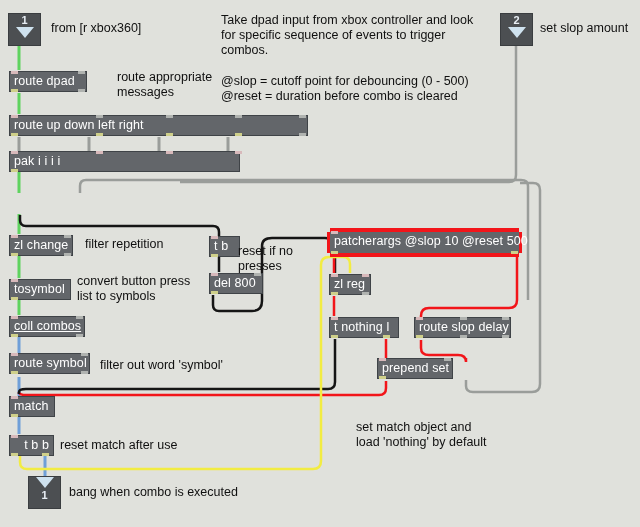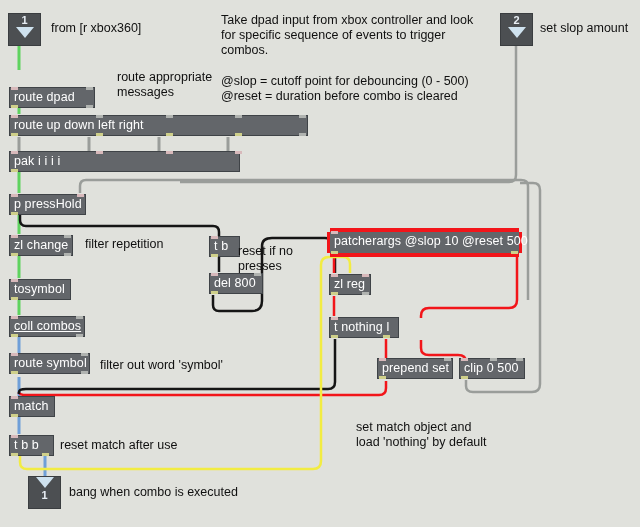--- a/index.html
+++ b/index.html
@@ -160,21 +160,21 @@
   <div class="io inlet" style="left:500px; top:13px;">
     <div class="num">2</div>
     <div class="tri"></div>
   </div>
 
   <div class="io outlet" style="left:28px; top:476px;">
     <div class="tri"></div>
     <div class="num">1</div>
   </div>
 
-  <div class="obj" style="left:9px; top:87px; width:86px;">
+  <div class="obj" style="left:9px; top:71px; width:78px;">
     <span class="nub in hot-in" style="left:1px;"></span>
     <span class="nub in" style="right:1px;"></span>
     <span class="nub out hot-out" style="left:1px;"></span>
     <span class="nub out" style="right:1px;"></span>
     <span>route dpad</span>
   </div>
 
   <div class="obj" style="left:9px; top:115px; width:299px;">
     <span class="nub in hot-in" style="left:1px;"></span>
     <span class="nub in" style="left:86px;"></span>
@@ -191,26 +191,20 @@
 
   <div class="obj" style="left:9px; top:151px; width:231px;">
     <span class="nub in hot-in" style="left:1px;"></span>
     <span class="nub in hot-in" style="left:86px;"></span>
     <span class="nub in hot-in" style="left:156px;"></span>
     <span class="nub in hot-in" style="left:225px;"></span>
     <span class="nub out hot-out" style="left:1px;"></span>
     <span>pak i i i i</span>
   </div>
 
-  <div class="obj" style="left:9px; top:194px; width:77px;">
-    <span class="nub in hot-in" style="left:1px;"></span>
-    <span class="nub in hot-in" style="right:1px;"></span>
-    <span class="nub out hot-out" style="left:1px;"></span>
-    <span>p pressHold</span>
-  </div>
 
   <div class="obj" style="left:9px; top:235px; width:64px;">
     <span class="nub in hot-in" style="left:1px;"></span>
     <span class="nub in" style="right:1px;"></span>
     <span class="nub out hot-out" style="left:1px;"></span>
     <span class="nub out" style="right:1px;"></span>
     <span>zl change</span>
   </div>
 
   <div class="obj" style="left:9px; top:279px; width:62px;">
@@ -234,21 +228,21 @@
     <span class="nub out" style="right:1px;"></span>
     <span>route symbol</span>
   </div>
 
   <div class="obj" style="left:9px; top:396px; width:46px;">
     <span class="nub in hot-in" style="left:1px;"></span>
     <span class="nub out hot-out" style="left:1px;"></span>
     <span>match</span>
   </div>
 
-  <div class="obj" style="left:9px; top:435px; width:45px;">
+  <div class="obj" style="left:9px; top:435px; width:45px;text-align:right;">
     <span class="nub in hot-in" style="left:1px;"></span>
     <span class="nub out hot-out" style="left:1px;"></span>
     <span class="nub out hot-out" style="left:32px;"></span>
     <span>t b b</span>
   </div>
 
   <div class="obj" style="left:209px; top:236px; width:31px;">
     <span class="nub in hot-in" style="left:1px;"></span>
     <span class="nub out hot-out" style="left:1px;"></span>
     <span>t b</span>
@@ -276,55 +270,59 @@
     <span>zl reg</span>
   </div>
 
   <div class="obj" style="left:329px; top:317px; width:70px;">
     <span class="nub in hot-in" style="left:1px;"></span>
     <span class="nub out hot-out" style="left:1px;"></span>
     <span class="nub out hot-out" style="left:53px;"></span>
     <span>t nothing l</span>
   </div>
 
+  <div class="obj" style="left:414px; top:317px; width:97px;">
+    <span class="nub in hot-in" style="left:1px;"></span>
+    <span class="nub in" style="left:45px;"></span>
+    <span class="nub in" style="right:1px;"></span>
+    <span class="nub out hot-out" style="left:1px;"></span>
+    <span class="nub out" style="left:45px;"></span>
+    <span class="nub out" style="right:1px;"></span>
+    <span>route slop delay</span>
+  </div>
 
   <div class="obj" style="left:377px; top:358px; width:76px;">
     <span class="nub in hot-in" style="left:1px;"></span>
     <span class="nub in" style="right:1px;"></span>
     <span class="nub out hot-out" style="left:1px;"></span>
     <span>prepend set</span>
   </div>
 
-  <div class="obj" style="left:459px; top:358px; width:66px;">
-    <span class="nub in hot-in" style="left:1px;"></span>
-    <span class="nub in" style="left:30px;"></span>
-    <span class="nub in" style="right:1px;"></span>
-    <span class="nub out hot-out" style="left:1px;"></span>
-    <span>clip 0 500</span>
-  </div>
 
   <div class="cmt" style="left:51px; top:21px;">from [r xbox360]</div>
 
   <div class="cmt" style="left:101px; top:70px;margin-left:16px;">route appropriate
 messages</div>
 
   <div class="cmt" style="left:221px; top:13px;">Take dpad input from xbox controller and look
 for specific sequence of events to trigger
 combos.</div>
 
   <div class="cmt" style="left:221px; top:74px;">@slop = cutoff point for debouncing (0 - 500)
 @reset = duration before combo is cleared</div>
 
   <div class="cmt" style="left:540px; top:21px;">set slop amount</div>
 
   <div class="cmt" style="left:85px; top:237px;">filter repetition</div>
 
   <div class="cmt" style="left:238px; top:244px;">reset if no
 presses</div>
 
+  <div class="cmt" style="left:77px; top:274px;">convert button press
+list to symbols</div>
 
   <div class="cmt" style="left:100px; top:358px;">filter out word 'symbol'</div>
 
   <div class="cmt" style="left:60px; top:438px;">reset match after use</div>
 
   <div class="cmt" style="left:69px; top:485px;">bang when combo is executed</div>
 
   <div class="cmt" style="left:356px; top:420px;">set match object and
 load 'nothing' by default</div>
 

